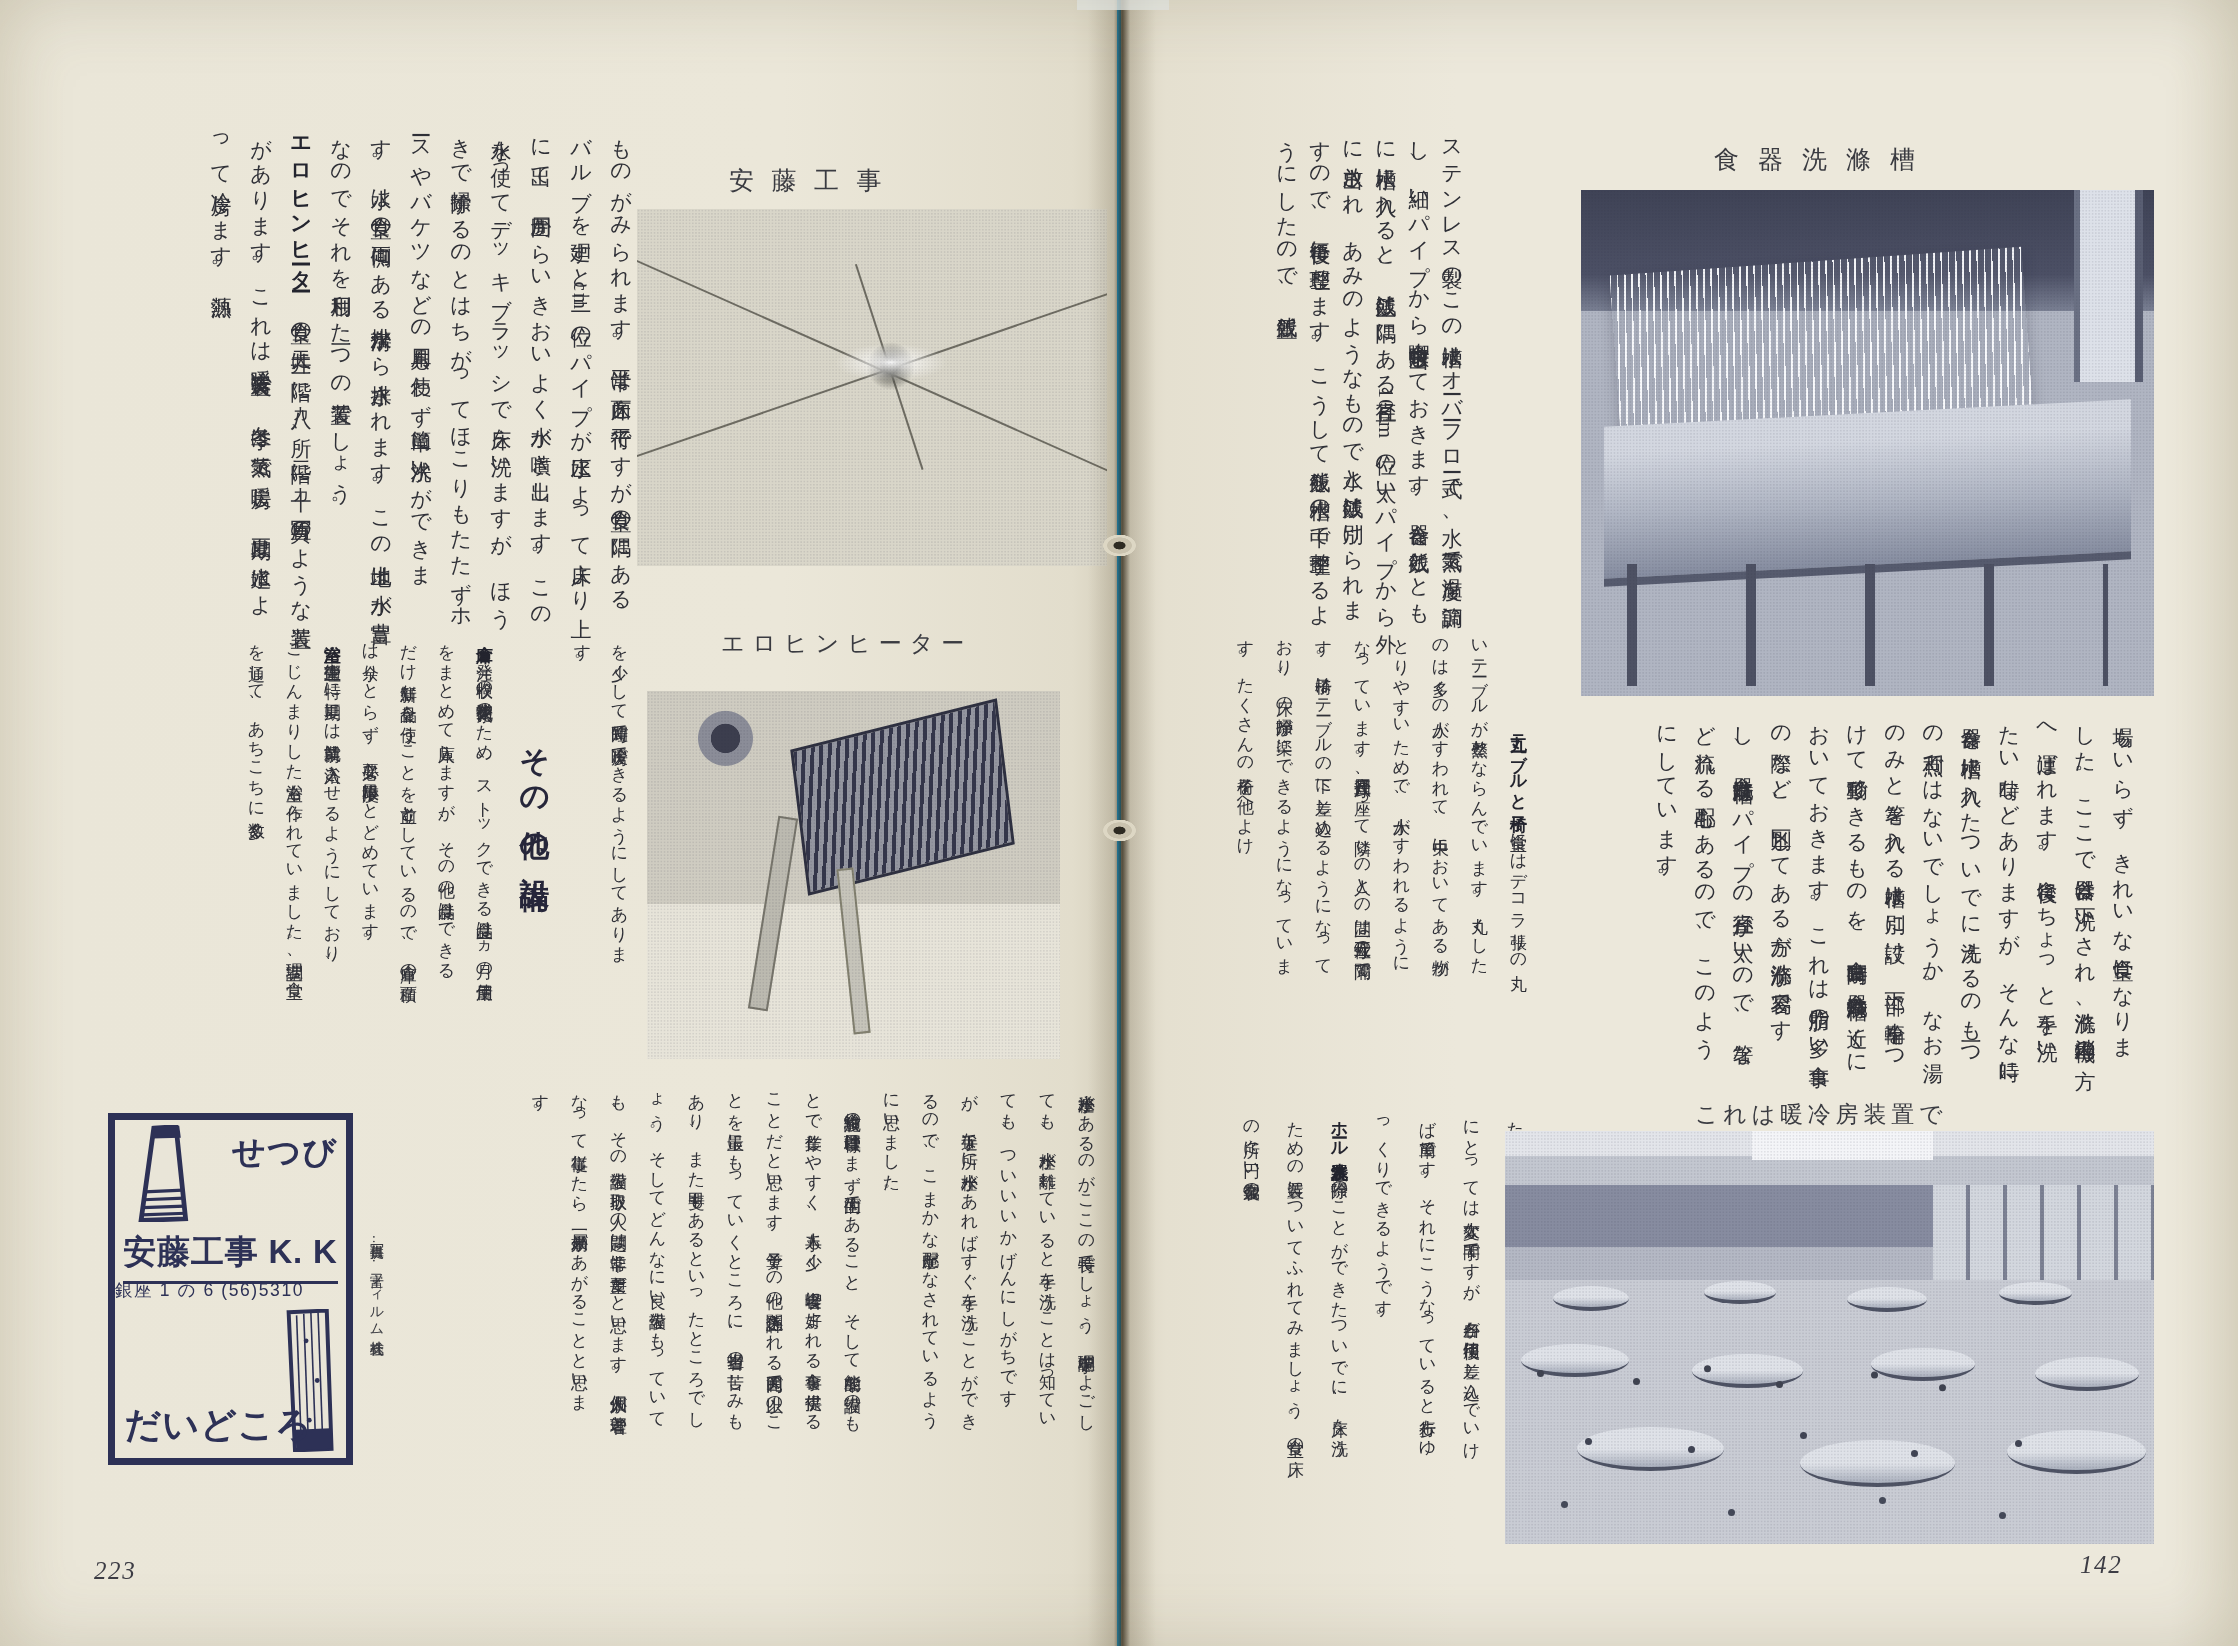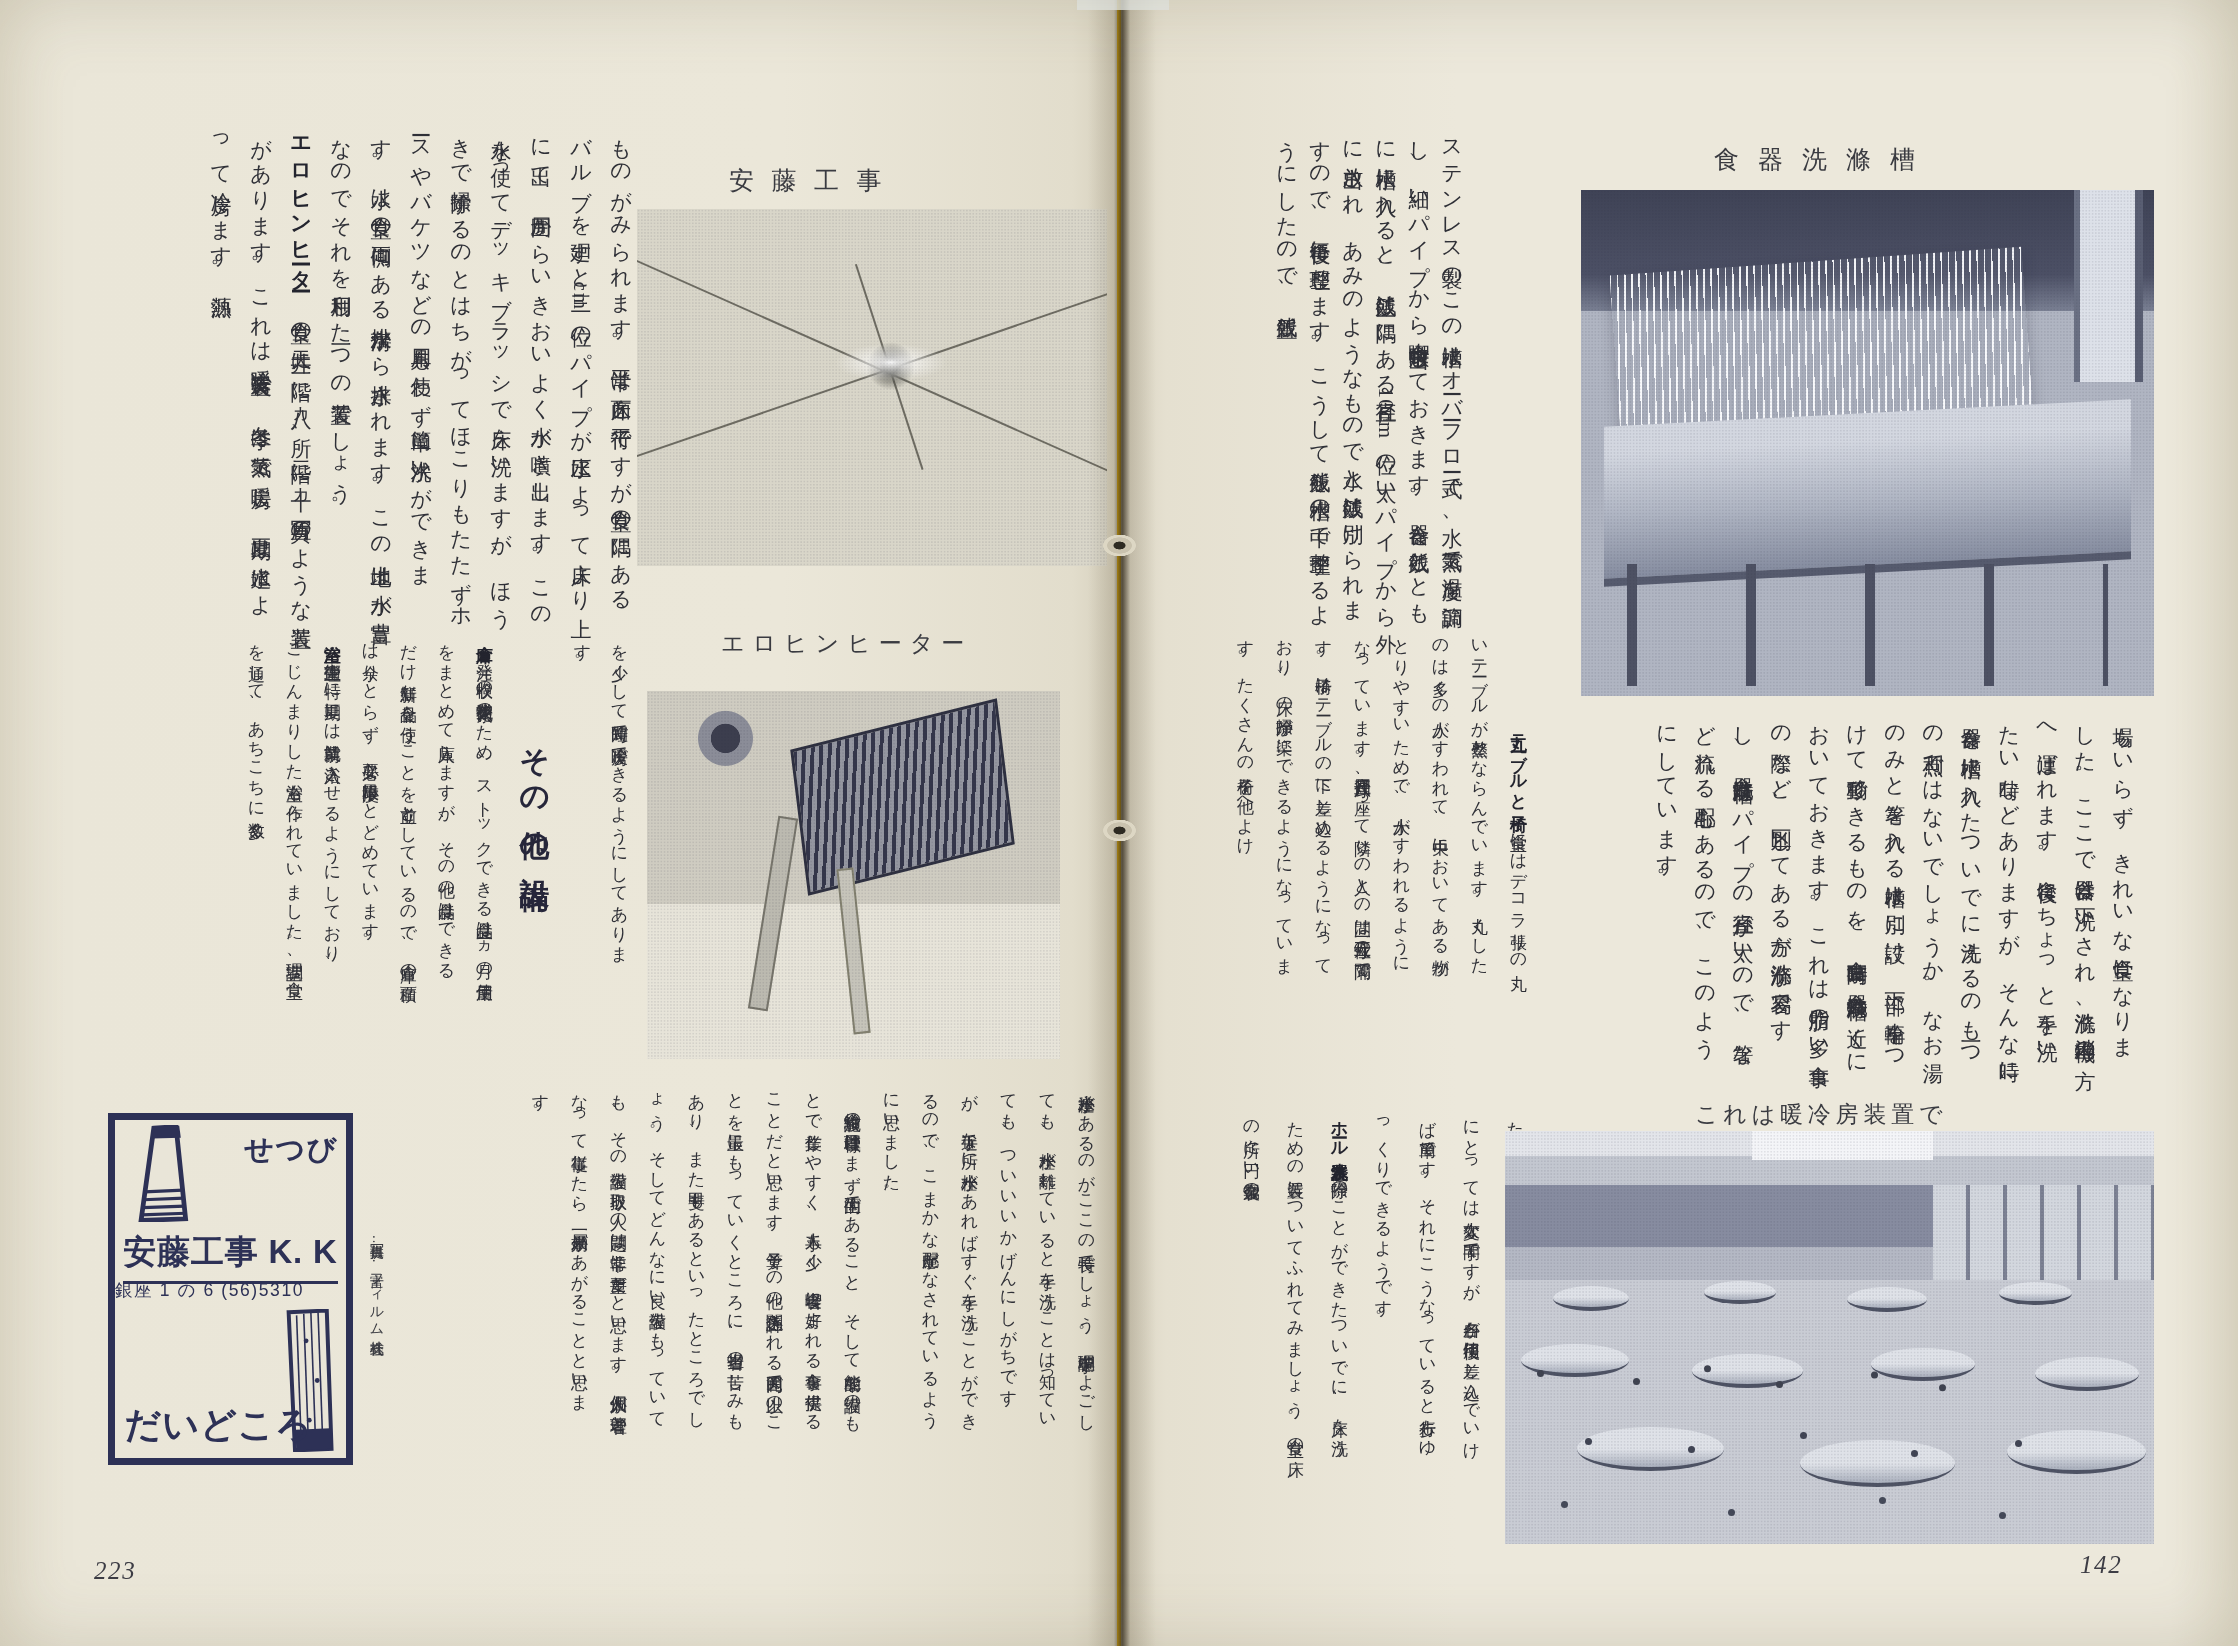--- a/index.html
+++ b/index.html
@@ -1,16 +1,16 @@
 <!DOCTYPE html>
 <html style="font-size:12.7px"><head>
 <meta charset="utf-8">
 <style>
   html,body{margin:0;padding:0;background:#6b6f76;}
-  #spread{position:relative;width:2239px;height:1647px;background:#eab308;overflow:hidden;
+  #spread{position:relative;width:2239px;height:1647px;background:#0ea5e9;overflow:hidden;
           font-family:"Liberation Serif","DejaVu Serif",serif;}
   #page-left{position:absolute;left:0;top:0;width:1117px;height:1647px;
              background:linear-gradient(90deg,#e7e2d2 0%,#eae6d8 6%,#ebe7d9 70%,#e2ddcc 96%,#d5cfbc 100%);}
   #page-right{position:absolute;left:1121px;top:0;width:1117px;height:1647px;
               background:linear-gradient(90deg,#d8d2c0 0%,#e5e0d0 4%,#ece8db 30%,#ece8db 94%,#e3decd 100%);}
   #spread::after{content:"";position:absolute;inset:0;pointer-events:none;
               box-shadow:inset 0 0 72px rgba(110,100,70,.22);}
   
   #gutter{position:absolute;left:1088px;top:0;width:68px;height:1647px;pointer-events:none;
           background:linear-gradient(90deg,rgba(90,78,52,0) 0%,rgba(90,78,52,.18) 38%,rgba(52,44,28,.75) 49%,rgba(52,44,28,.78) 51%,rgba(90,78,52,.20) 62%,rgba(90,78,52,0) 100%);}
@@ -85,21 +85,21 @@
   .rtable{position:absolute;border-radius:50%;
       background:linear-gradient(180deg,#dfe2e8 0 55%,#a9afbc 100%);border-bottom:4.8px solid #4e5364;}
   #stools{position:absolute;left:32px;top:239px;width:7.2px;height:7.2px;border-radius:50%;background:#3f4350;
       box-shadow:96px 8px #3f4350,167px -4.8px #3f4350,239px 11px #3f4350,334px 1.6px #3f4350,402px 14.3px #3f4350,
                  48px 68px #414554,151px 76px #414554,263px 62px #414554,374px 80px #414554,478px 70px #414554,
                  24px 131px #454a59,191px 139px #454a59,342px 127px #454a59,462px 142px #454a59;}
 
   
   #ad-box{position:absolute;left:108px;top:1113px;width:231px;height:338px;border:7.2px solid #2d3156;
           color:#2d3156;font-family:"Liberation Sans","DejaVu Sans",sans-serif;}
-  #ad-tag-top{position:absolute;right:8px;top:9.6px;font-size:29px;font-weight:bold;letter-spacing:1.6px;}
+  #ad-tag-top{position:absolute;right:8px;top:9.6px;font-size:33px;font-weight:bold;letter-spacing:1.6px;}
   #ad-company{position:absolute;left:0;top:110px;width:100%;text-align:center;font-size:33px;font-weight:bold;letter-spacing:0.8px;}
   #ad-company span{border-bottom:3.2px solid #2d3156;padding-bottom:11px;}
   #ad-address{position:absolute;left:0;top:158px;width:100%;font-size:17.5px;letter-spacing:1.6px;}
   #ad-tag-bottom{position:absolute;left:9.6px;bottom:8px;font-size:36px;font-weight:bold;letter-spacing:0.8px;}
   #ad-lamp{position:absolute;left:17.5px;top:4.8px;}
   #ad-pestle{position:absolute;right:11px;bottom:6.4px;}
 </style>
 </head>
 <body>
 

